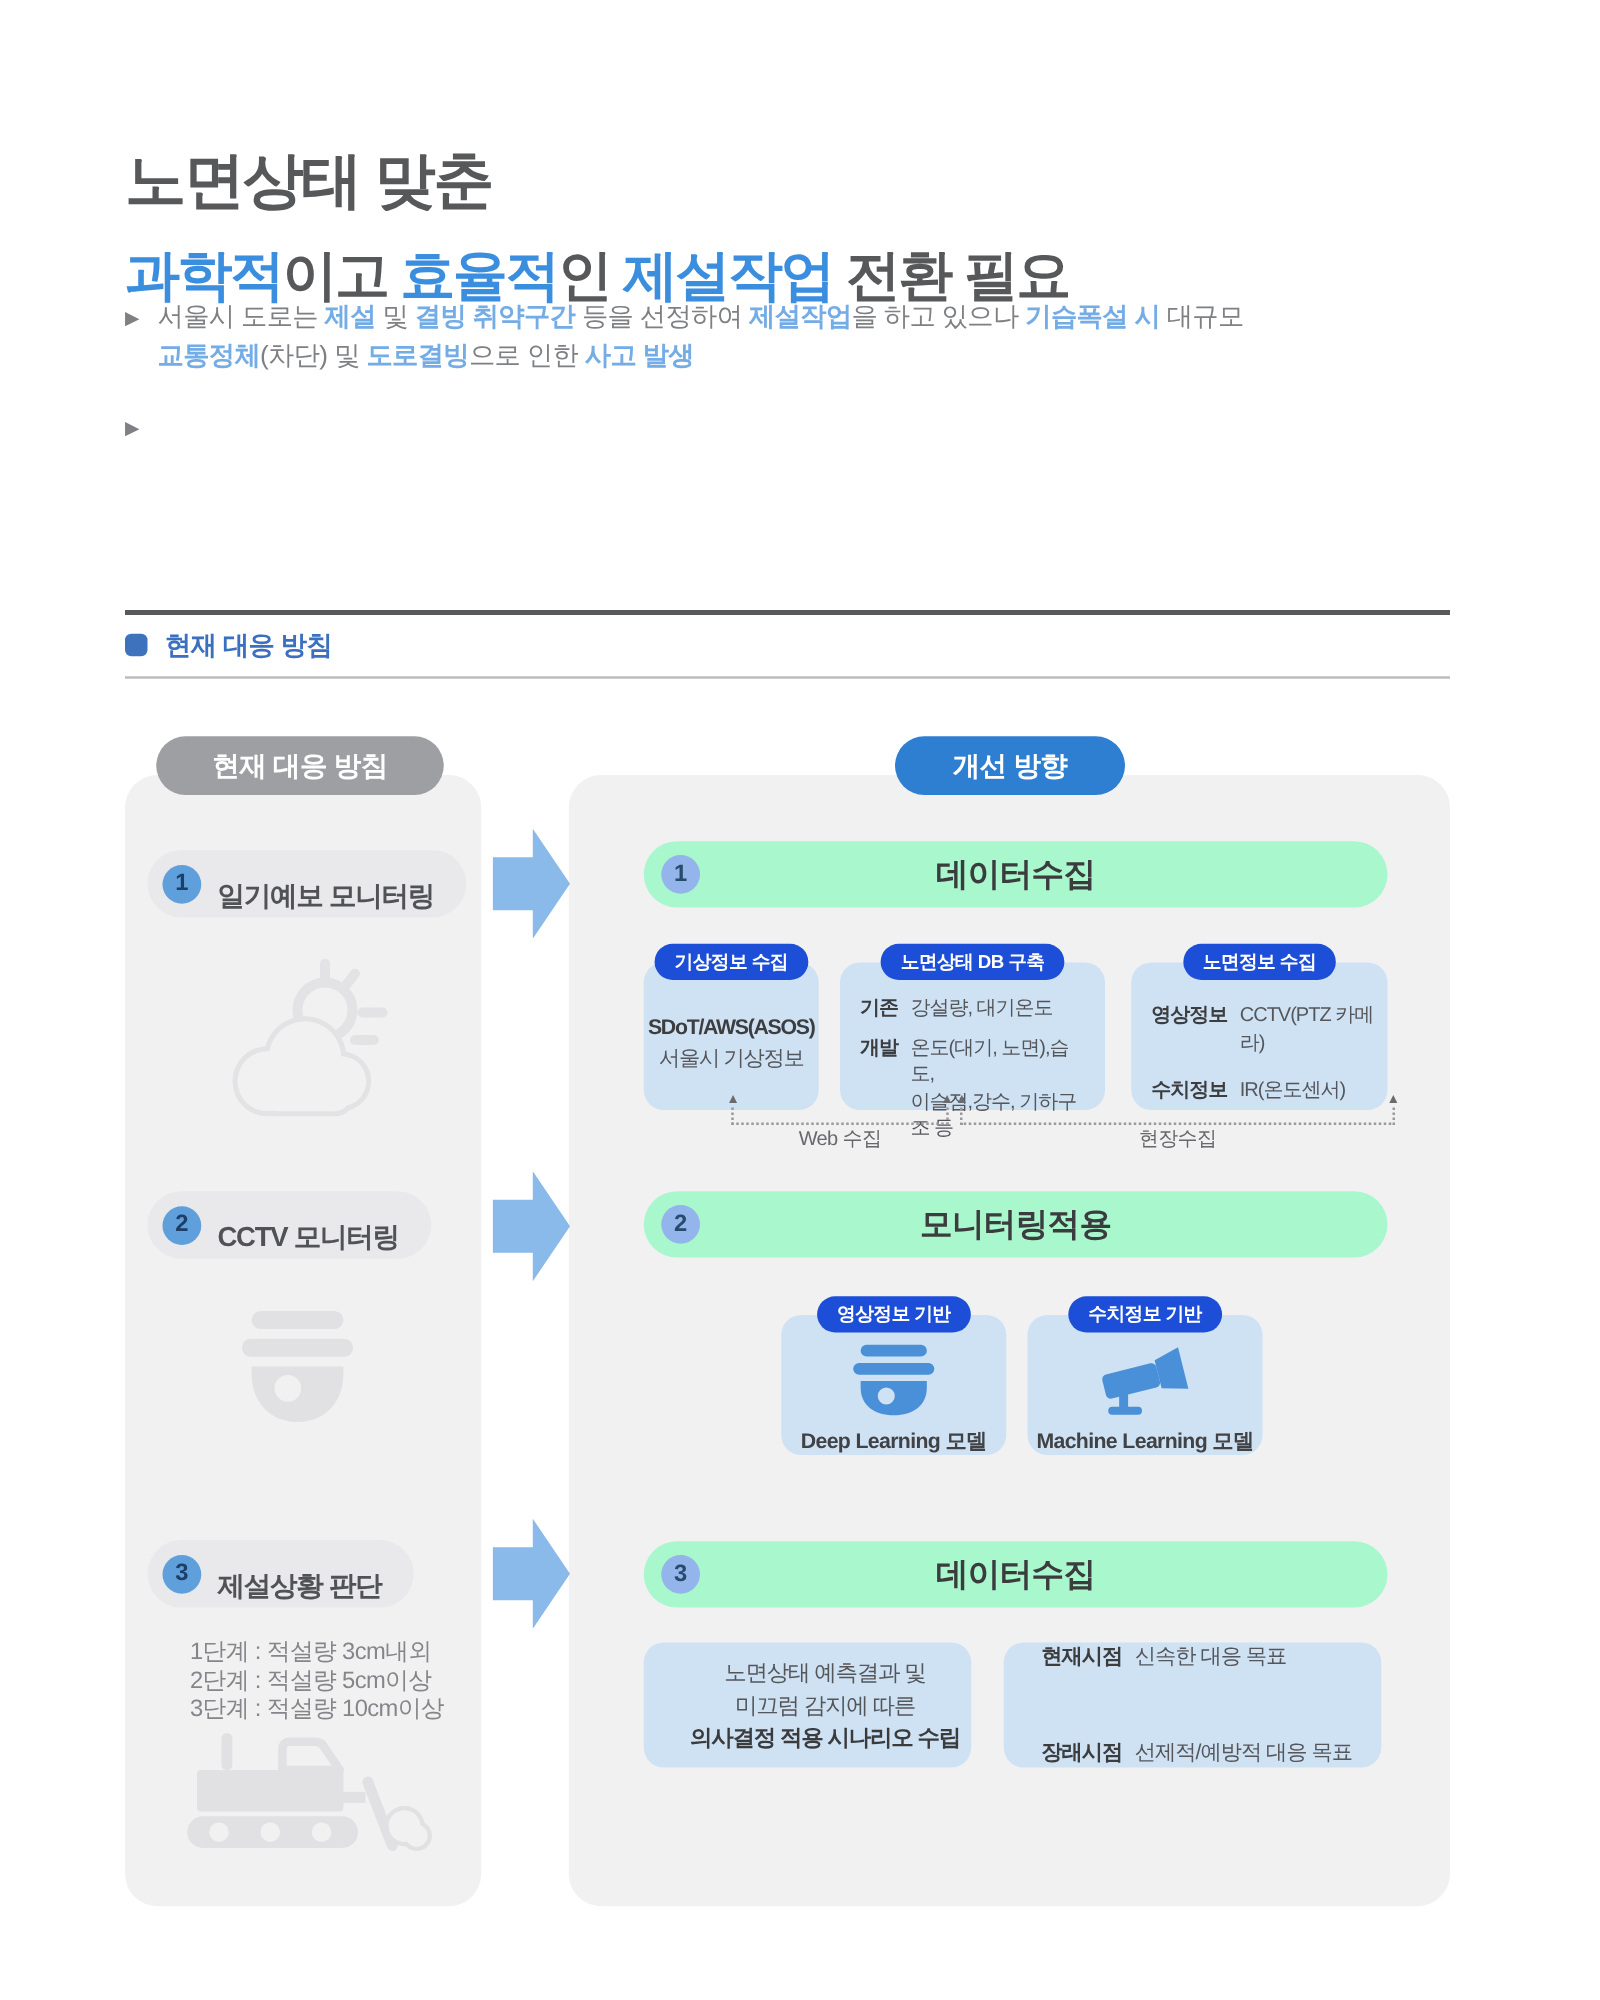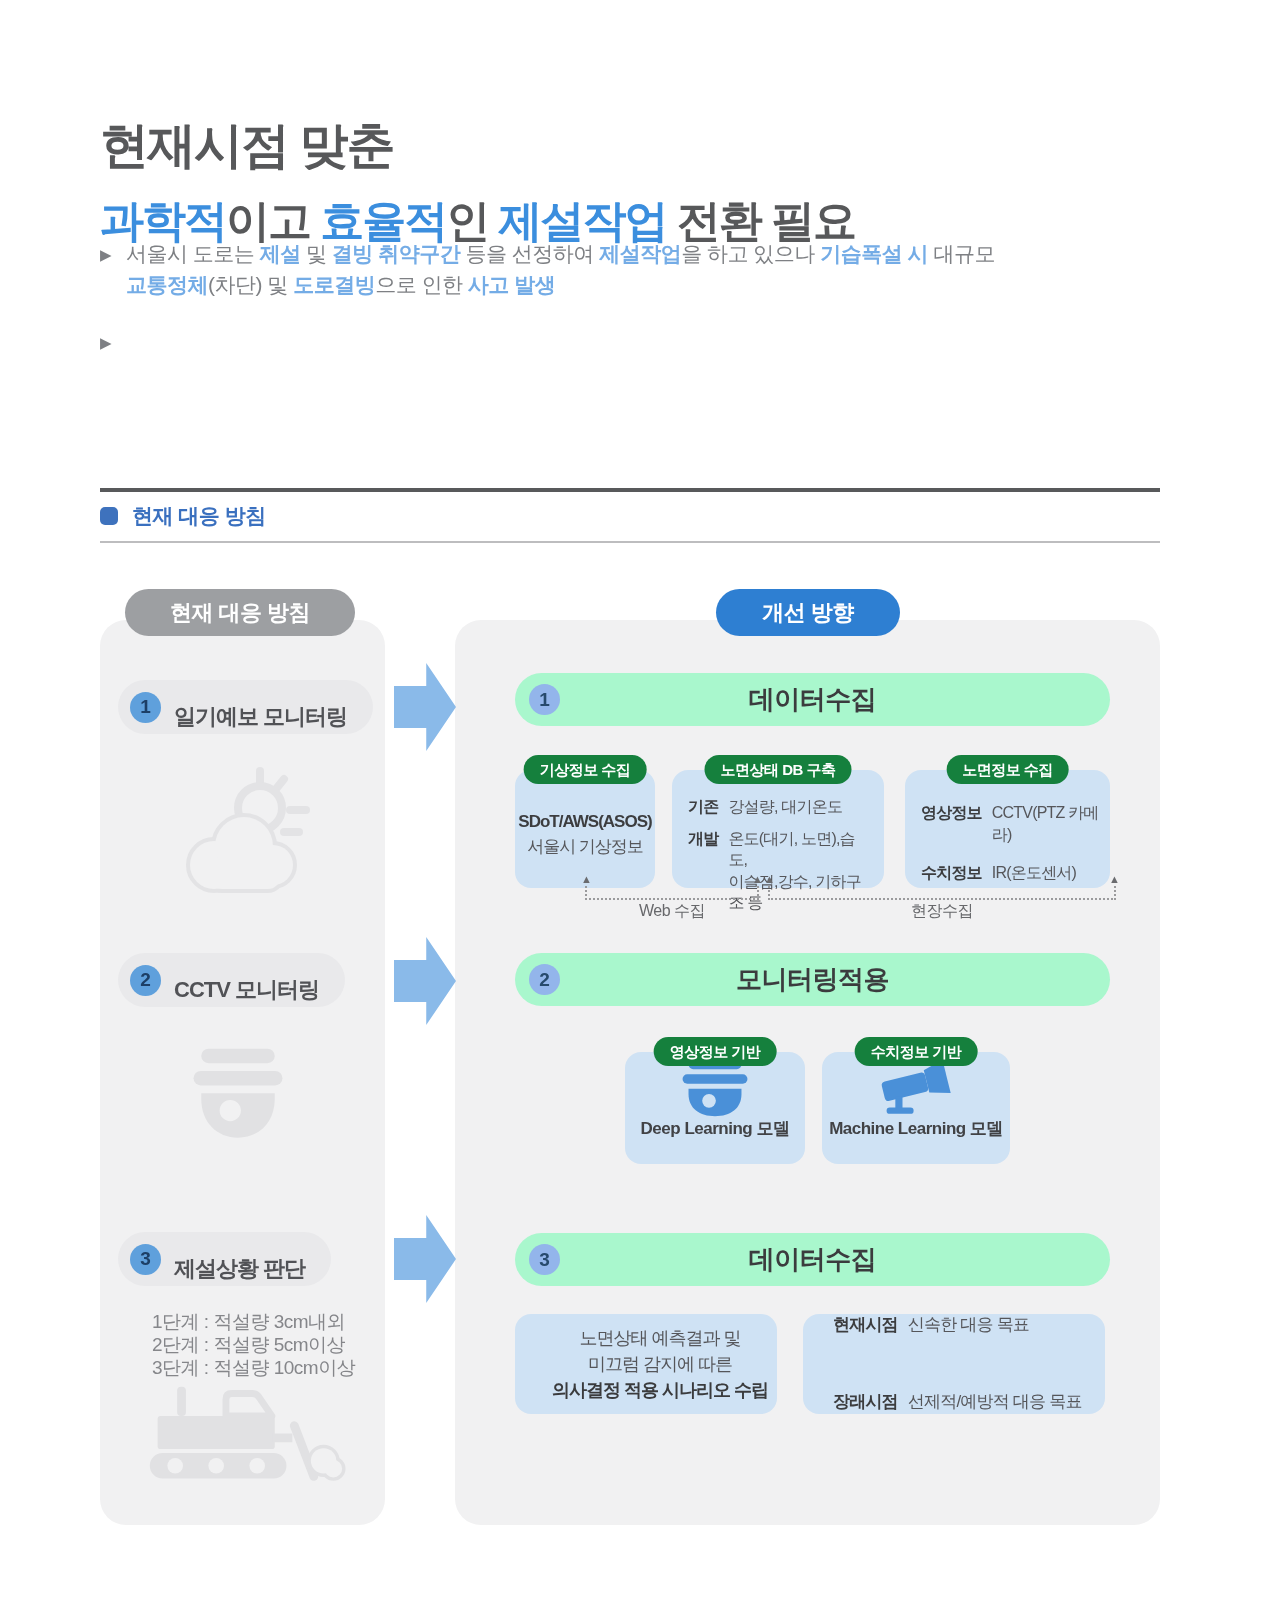--- a/index.html
+++ b/index.html
@@ -66,21 +66,21 @@
     display:flex;align-items:center;justify-content:center;}
   .gbar1{top:673px;}.gbar2{top:953px;}.gbar3{top:1233px;}
   .gbar .gnum{position:absolute;left:14px;top:11px;width:31px;height:31px;border-radius:50%;
     background:#93b5eb;color:#274a6d;display:flex;align-items:center;justify-content:center;
     font-size:19px;font-weight:700;}
   .gbar .gtitle{font-size:26px;font-weight:700;color:#3b3c3e;letter-spacing:-0.5px;}
 
   
   .ibox{background:#cfe2f4;border-radius:16px;box-sizing:border-box;}
   .badge{position:absolute;top:-15px;left:50%;transform:translateX(-50%);
-    background:#15803d;color:#fff;font-size:15px;font-weight:700;letter-spacing:-0.5px;
+    background:#1d4ed8;color:#fff;font-size:15px;font-weight:700;letter-spacing:-0.5px;
     height:29px;line-height:29px;border-radius:15px;padding:0 16px;white-space:nowrap;text-align:center;}
   .bx1{left:515px;top:770px;width:140px;height:118px;display:flex;flex-direction:column;
     align-items:center;justify-content:center;text-align:center;padding-top:12px;gap:3px;}
   .bx1 .l1{font-size:17px;font-weight:700;color:#3c3d3f;letter-spacing:-1px;}
   .bx1 .l2{font-size:17px;color:#56575b;letter-spacing:-1px;}
   .bx2{left:672px;top:770px;width:212px;height:118px;padding:26px 12px 0 16px;
     display:flex;flex-direction:column;gap:10px;}
   .bx3{left:905px;top:770px;width:205px;height:118px;padding:32px 10px 0 16px;
     display:flex;flex-direction:column;gap:17px;}
   .kv{display:flex;gap:10px;font-size:16px;letter-spacing:-0.8px;line-height:1.35;}
@@ -92,39 +92,39 @@
   .brk1{left:585px;top:886px;width:170px;}
   .brk2{left:768px;top:886px;width:344px;}
   .bracket .ah{position:absolute;top:-12px;font-size:11px;color:#6a6b6e;line-height:11px;}
   .bracket .ah.l{left:-6px;}
   .bracket .ah.r{right:-6px;}
   .bracket .blabel{position:absolute;top:15px;left:0;right:0;text-align:center;
     font-size:16px;color:#67686b;letter-spacing:-0.5px;}
 
   
   .mlbox{top:1052px;height:112px;display:flex;flex-direction:column;align-items:center;
-    justify-content:flex-end;padding-bottom:24px;}
+    justify-content:flex-end;padding-bottom:0;}
   .ml1{left:625px;width:180px;}
   .ml2{left:822px;width:188px;}
   .mlbox .icon-wrap{flex:1;display:flex;align-items:center;justify-content:center;padding-top:14px;}
   .mlbox .caption{font-size:17px;font-weight:600;color:#414245;letter-spacing:-0.5px;white-space:nowrap;}
 
   
   .d1{left:515px;top:1314px;width:262px;height:100px;display:flex;flex-direction:column;
     align-items:center;justify-content:center;text-align:center;font-size:18px;color:#55565a;
     line-height:1.45;letter-spacing:-1px;padding-left:28px;}
   .d1 .bold{font-weight:700;color:#3a3b3d;}
   .d2{left:803px;top:1314px;width:302px;height:100px;display:flex;flex-direction:column;
     justify-content:space-between;gap:13px;padding-left:30px;}
   .d2 .kv{font-size:17px;}
 </style>
 </head>
 <body>
 
-<h1 class="abs title1">현재시점 맞춘</h1>
+<h1 class="abs title1">노면상태 맞춘</h1>
 <h2 class="abs title2"><span class="hl">과학적</span><span>이고 </span><span class="hl">효율적</span><span>인 </span><span class="hl">제설작업</span><span> 전환 필요</span></h2>
 
 <div class="abs bullet bullet1">
   <span class="marker">▶</span>
   <span><span>서울시 도로는 </span><span class="hl">제설</span><span> 및 </span><span class="hl">결빙 취약구간</span><span> 등을 선정하여 </span><span class="hl">제설작업</span><span>을 하고 있으나 </span><span class="hl">기습폭설 시</span><span> 대규모</span><br><span class="hl">교통정체</span><span>(차단) 및 </span><span class="hl">도로결빙</span><span>으로 인한 </span><span class="hl">사고 발생</span></span>
 </div>
 <div class="abs bullet bullet2">
   <span class="marker">▶</span>
 </div>
 

